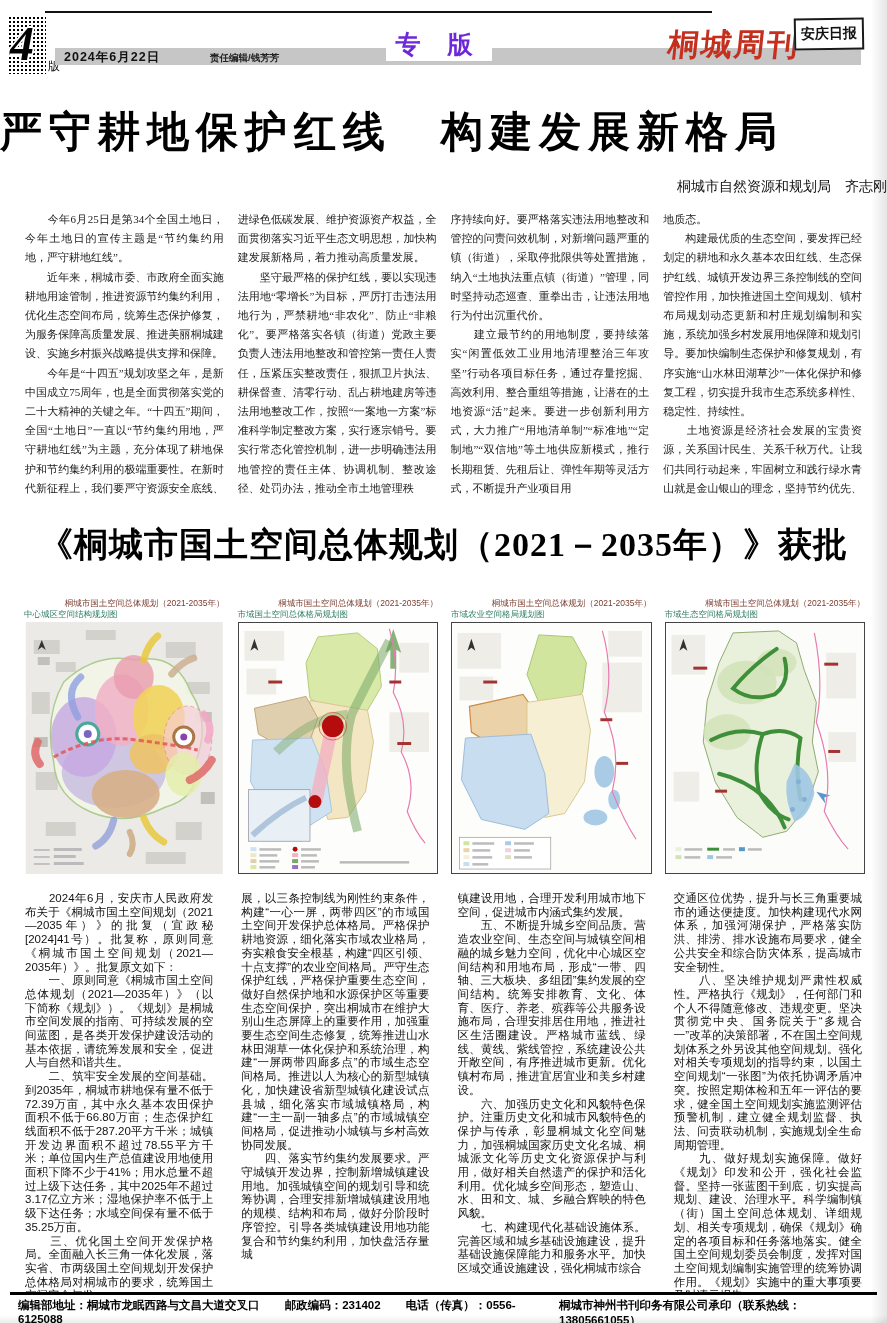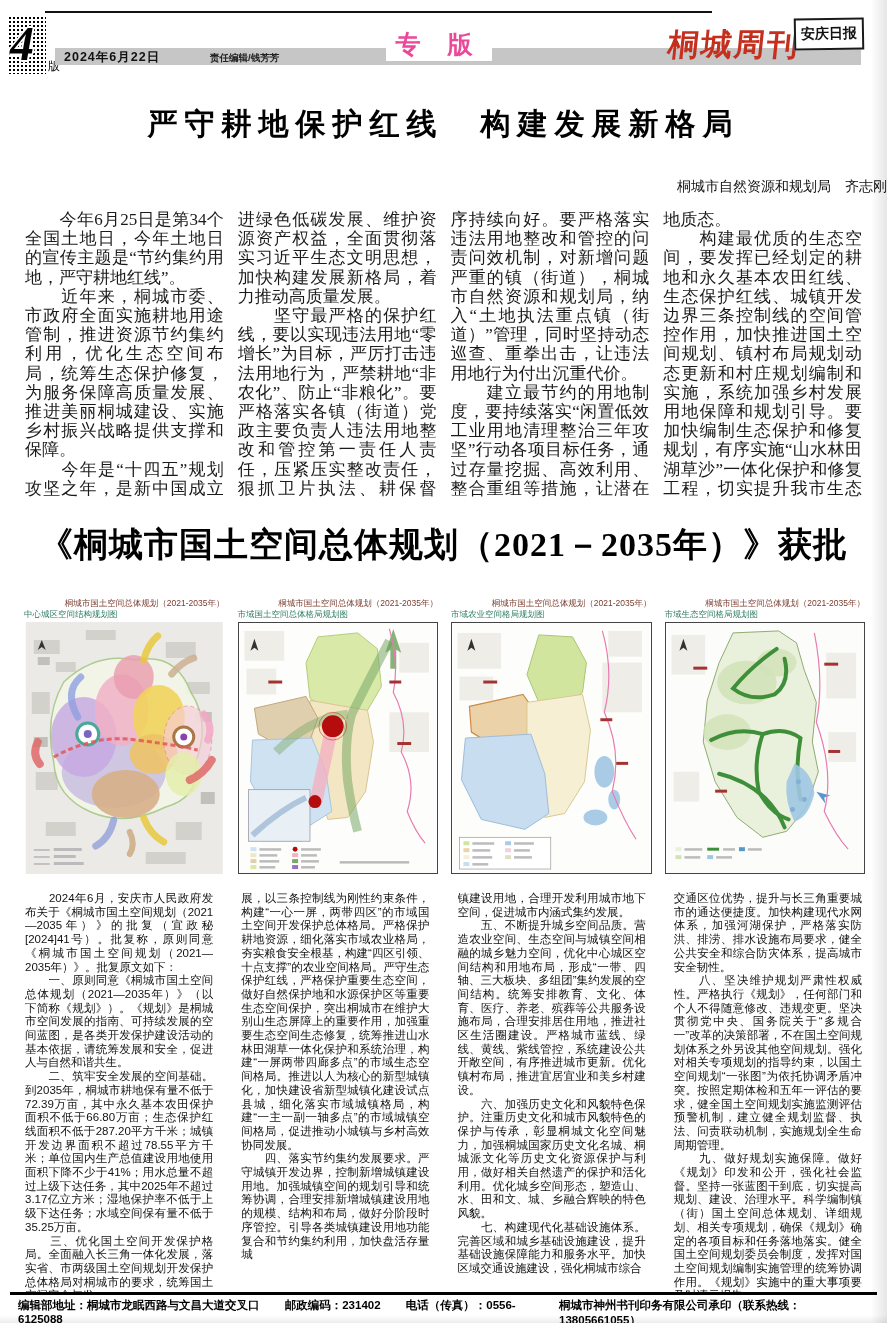--- a/index.html
+++ b/index.html
@@ -11,35 +11,35 @@
   .pagenum-block { position:absolute; left:8px; top:16px; width:38px; height:58px;
     background-image:radial-gradient(circle,#000 1px,transparent 1.2px); background-size:4px 4px; }
   .pagenum { position:absolute; left:2px; top:0px; font-family:"Liberation Serif",serif;
     font-size:48px; font-weight:bold; font-style:italic; color:#000;
     text-shadow:-2px 0 0 #fff,2px 0 0 #fff,0 -2px 0 #fff,0 2px 0 #fff; line-height:56px; }
   .pagelabel { position:absolute; left:48px; top:58px; font-size:12px; color:#111; }
   .header-bar { position:absolute; left:55px; top:48px; width:806px; height:17px; background:#c6c6c6; }
   .header-date { position:absolute; left:64px; top:49px; font-size:12.5px; font-weight:bold; color:#111; letter-spacing:1px; }
   .header-editor { position:absolute; left:210px; top:52px; font-size:9.5px; font-weight:bold; color:#222; }
   .section-label { position:absolute; left:50%; top:28px; transform:translateX(-58px); background:#fff;
-    padding:0 10px; font-size:25px; font-weight:bold; letter-spacing:10px; color:#ec4899;
+    padding:0 10px; font-size:25px; font-weight:bold; letter-spacing:10px; color:#6d28d9;
     font-family:"Liberation Sans",sans-serif; }
   .masthead { position:absolute; left:668px; top:24px; font-size:31px; font-weight:bold; color:#c42f1e;
     transform:skewX(-6deg); letter-spacing:2px; font-family:"Liberation Serif",serif; }
   .paper-logo { position:absolute; left:794px; top:18px; width:70px; border:2px solid #1a1a1a;
     padding:5px 4px; font-size:14px; font-weight:bold; color:#111; text-align:center;
     font-family:"Liberation Serif",serif; transform:rotate(-1deg); background:#fff; }
 
   
-  .a1-title { position:absolute; left:0; right:0; top:104px; text-align:center;
-    font-family:"Liberation Serif",serif; font-size:30px; font-weight:bold; letter-spacing:7px; color:#000; }
+  .a1-title { position:absolute; left:0; right:0; top:104px; 
+    font-family:"Liberation Serif",serif; font-size:42px; font-weight:bold; letter-spacing:7px; color:#000; }
   .a1-byline { position:absolute; left:0; right:0; top:178px; text-align:right; font-size:14px; color:#111; }
   .a1-cols { position:absolute; left:25px; right:25px; top:210px; height:288px; display:flex; gap:14px; }
   .col { flex:1 1 0; overflow:hidden; }
-  .kai { font-family:"Liberation Serif","DejaVu Serif",serif; font-size:17px; line-height:19.2px; color:#1a1a1a; }
+  .kai { font-family:"Liberation Serif","DejaVu Serif",serif; font-size:11px; line-height:19.2px; color:#1a1a1a; }
   .kai p { text-align:justify; }
   .sans-col { font-family:"Liberation Sans",sans-serif; font-size:11.5px; line-height:13.7px; color:#111; }
   .sans-col p { text-align:justify; }
 
   
   .a2-title { position:absolute; left:0; right:0; top:522px; text-align:center;
     font-family:"Liberation Serif",serif; font-size:34px; font-weight:bold; letter-spacing:1px; color:#000; }
 
   
   .maps { position:absolute; left:24px; right:22px; top:598px; display:flex; gap:13px; }
@@ -88,21 +88,21 @@
     <div class="col kai">
         <p class="para">　　今年6月25日是第34个全国土地日，今年土地日的宣传主题是“节约集约用地，严守耕地红线”。</p>
         <p class="para">　　近年来，桐城市委、市政府全面实施耕地用途管制，推进资源节约集约利用，优化生态空间布局，统筹生态保护修复，为服务保障高质量发展、推进美丽桐城建设、实施乡村振兴战略提供支撑和保障。</p>
         <p class="para">　　今年是“十四五”规划攻坚之年，是新中国成立75周年，也是全面贯彻落实党的二十大精神的关键之年。“十四五”期间，全国“土地日”一直以“节约集约用地，严守耕地红线”为主题，充分体现了耕地保护和节约集约利用的极端重要性。在新时代新征程上，我们要严守资源安全底线、优化国土空间格局、促</p>
       </div>
     <div class="col kai">
         <p class="para">进绿色低碳发展、维护资源资产权益，全面贯彻落实习近平生态文明思想，加快构建发展新格局，着力推动高质量发展。</p>
         <p class="para">　　坚守最严格的保护红线，要以实现违法用地“零增长”为目标，严厉打击违法用地行为，严禁耕地“非农化”、防止“非粮化”。要严格落实各镇（街道）党政主要负责人违法用地整改和管控第一责任人责任，压紧压实整改责任，狠抓卫片执法、耕保督查、清零行动、乱占耕地建房等违法用地整改工作，按照“一案地一方案”标准科学制定整改方案，实行逐宗销号。要实行常态化管控机制，进一步明确违法用地管控的责任主体、协调机制、整改途径、处罚办法，推动全市土地管理秩</p>
       </div>
     <div class="col kai">
-        <p class="para">序持续向好。要严格落实违法用地整改和管控的问责问效机制，对新增问题严重的镇（街道），桐城市自然资源和规划局，纳入“土地执法重点镇（街道）”管理，同时坚持动态巡查、重拳出击，让违法用地行为付出沉重代价。</p>
+        <p class="para">序持续向好。要严格落实违法用地整改和管控的问责问效机制，对新增问题严重的镇（街道），采取停批限供等处置措施，纳入“土地执法重点镇（街道）”管理，同时坚持动态巡查、重拳出击，让违法用地行为付出沉重代价。</p>
         <p class="para">　　建立最节约的用地制度，要持续落实“闲置低效工业用地清理整治三年攻坚”行动各项目标任务，通过存量挖掘、高效利用、整合重组等措施，让潜在的土地资源“活”起来。要进一步创新利用方式，大力推广“用地清单制”“标准地”“定制地”“双信地”等土地供应新模式，推行长期租赁、先租后让、弹性年期等灵活方式，不断提升产业项目用</p>
       </div>
     <div class="col kai">
         <p class="para">地质态。</p>
         <p class="para">　　构建最优质的生态空间，要发挥已经划定的耕地和永久基本农田红线、生态保护红线、城镇开发边界三条控制线的空间管控作用，加快推进国土空间规划、镇村布局规划动态更新和村庄规划编制和实施，系统加强乡村发展用地保障和规划引导。要加快编制生态保护和修复规划，有序实施“山水林田湖草沙”一体化保护和修复工程，切实提升我市生态系统多样性、稳定性、持续性。</p>
         <p class="para">　　土地资源是经济社会发展的宝贵资源，关系国计民生、关系千秋万代。让我们共同行动起来，牢固树立和践行绿水青山就是金山银山的理念，坚持节约优先、保护优先、自然恢复为主的方针，更好地“扛起新使命、谱写新篇章”，为推进美丽桐城建设，高水平展现中国式现代化桐城图景作出更大贡献。</p>
       </div>
   </div>
 
   <div class="a2-title">《桐城市国土空间总体规划（2021－2035年）》获批</div>

